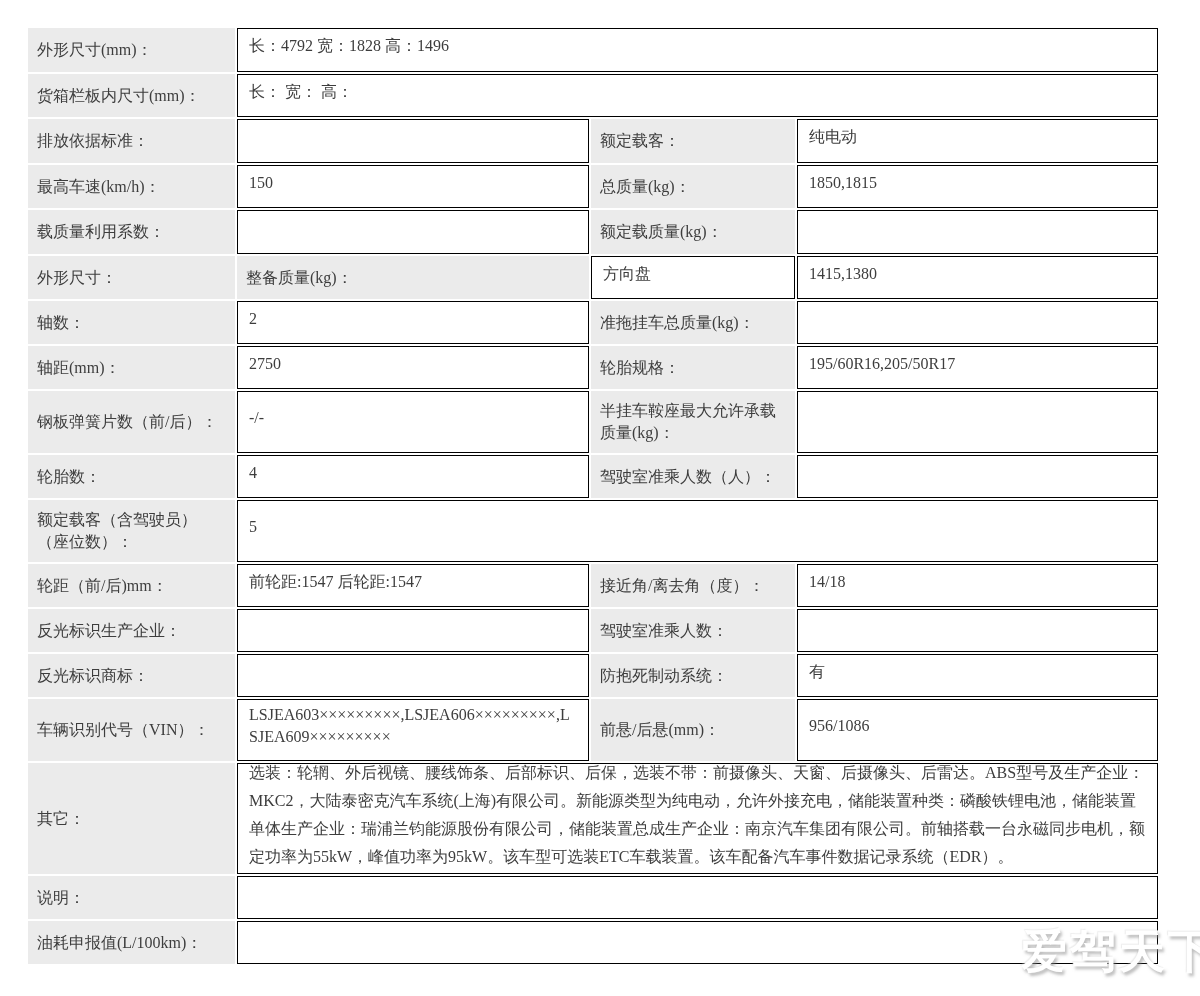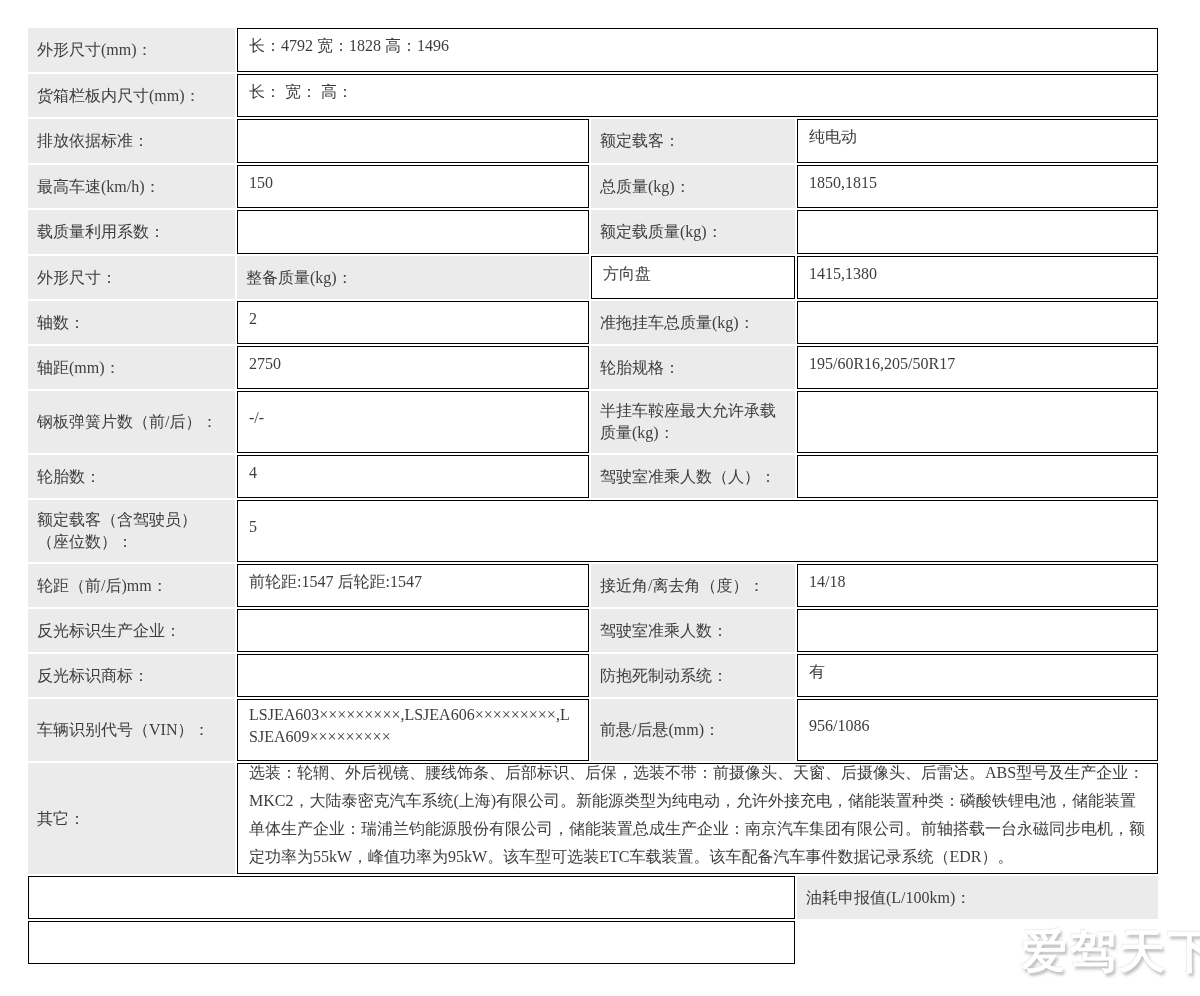--- a/index.html
+++ b/index.html
@@ -109,18 +109,19 @@
       <div class="cell lbl">反光标识商标：</div>
       <div class="cell val"></div>
       <div class="cell lbl">防抱死制动系统：</div>
       <div class="cell val">有</div>
       <div class="cell lbl">车辆识别代号（VIN）：</div>
       <div class="cell val">LSJEA603×××××××××,LSJEA606×××××××××,LSJEA609×××××××××</div>
       <div class="cell lbl">前悬/后悬(mm)：</div>
       <div class="cell val">956/1086</div>
       <div class="cell lbl">其它：</div>
       <div class="cell val span3 para">选装：轮辋、外后视镜、腰线饰条、后部标识、后保，选装不带：前摄像头、天窗、后摄像头、后雷达。ABS型号及生产企业：MKC2，大陆泰密克汽车系统(上海)有限公司。新能源类型为纯电动，允许外接充电，储能装置种类：磷酸铁锂电池，储能装置单体生产企业：瑞浦兰钧能源股份有限公司，储能装置总成生产企业：南京汽车集团有限公司。前轴搭载一台永磁同步电机，额定功率为55kW，峰值功率为95kW。该车型可选装ETC车载装置。该车配备汽车事件数据记录系统（EDR）。</div>
+      <div class="cell lbl">说明：</div>
       <div class="cell val span3"></div>
       <div class="cell lbl">油耗申报值(L/100km)：</div>
       <div class="cell val span3"></div>
     </div>
   <div class="watermark">爱驾天下</div>
 </div>
 
 </body></html>

